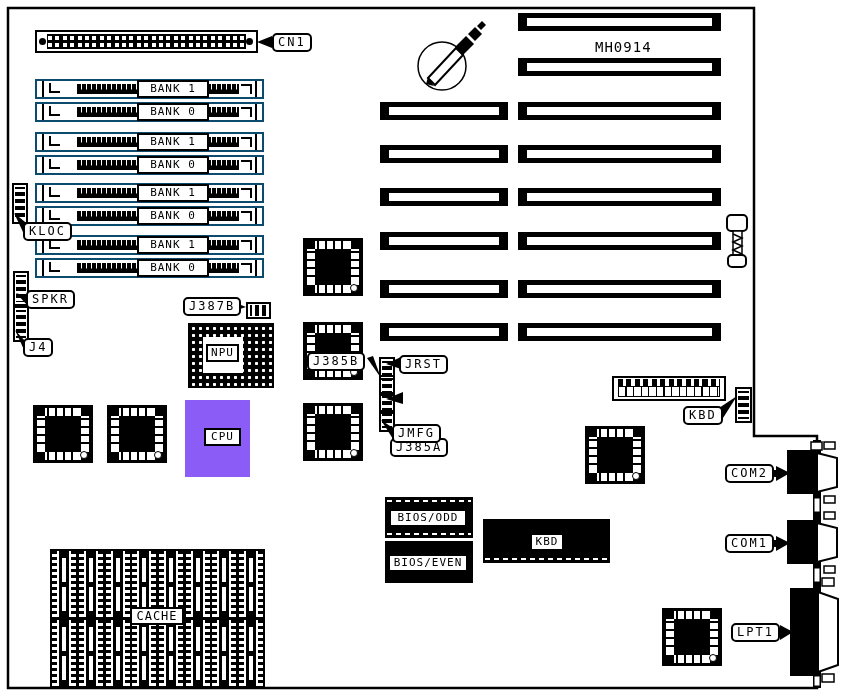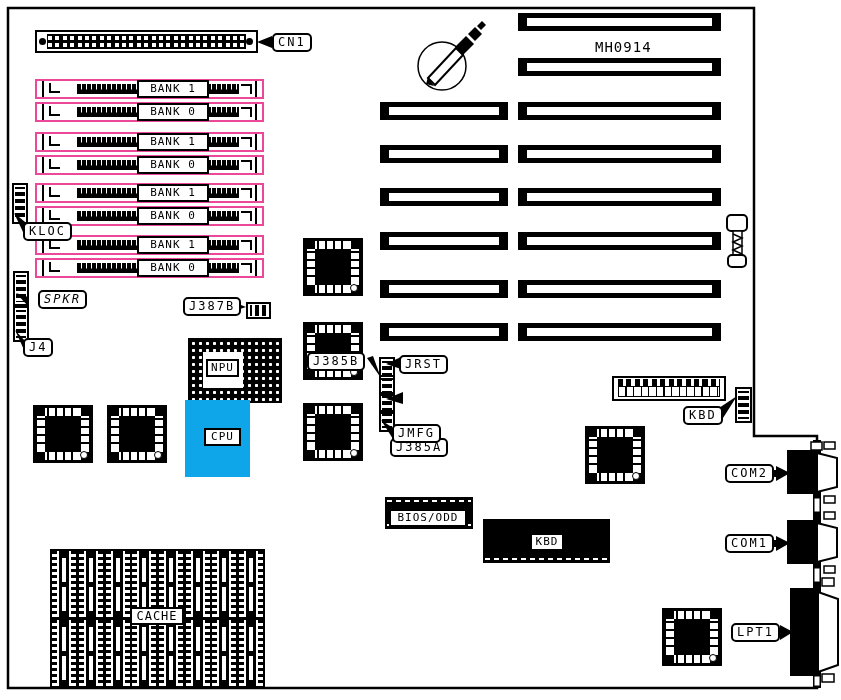--- a/index.html
+++ b/index.html
@@ -14,21 +14,21 @@
     border-radius:5px;font-size:12px;line-height:13px;padding:1px 4px;
     letter-spacing:2px;white-space:nowrap;z-index:6;
   }
   
   .lblbox{
     position:absolute;box-sizing:border-box;background:#fff;border:2px solid #000;
     font-size:11px;line-height:12px;padding:1px 2px;letter-spacing:1px;
     white-space:nowrap;text-align:center;z-index:5;
   }
   
-  .simm{position:absolute;left:35px;width:229px;height:20px;border:2px solid #ec4899;background:#fff;box-sizing:border-box;}
+  .simm{position:absolute;left:35px;width:229px;height:20px;border:2px solid #0c4a6e;background:#fff;box-sizing:border-box;}
   .simm span{position:absolute;box-sizing:border-box;}
   .s-capl{left:5px;top:0;bottom:0;width:0;border-right:2px solid #000;}
   .s-capr{right:5px;top:0;bottom:0;width:0;border-left:2px solid #000;}
   .s-clipl{left:12px;top:2px;width:11px;height:10px;border-left:2px solid #000;border-bottom:2px solid #000;}
   .s-clipr{left:204px;top:3px;width:11px;height:10px;border-right:2px solid #000;border-top:2px solid #000;}
   .s-blk{top:3px;height:10px;background:#000;background-image:repeating-linear-gradient(90deg,rgba(0,0,0,0) 0 4px,#fff 4px 5px);background-size:100% 55%;background-repeat:no-repeat;}
   .s-blk1{left:40px;width:60px;}
   .s-blk2{left:160px;width:42px;}
   .s-lbl{left:100px;top:-1px;width:72px;height:18px;border:2px solid #000;background:#fff;
          text-align:center;font-size:11px;line-height:14px;letter-spacing:1px;z-index:4;}
@@ -45,27 +45,27 @@
          background-image:repeating-linear-gradient(90deg,#000 0 4px,#fff 4px 7px);
          background-clip:content-box;}
   
   .cn1{left:35px;top:30px;width:223px;height:23px;border:2px solid #000;background:#fff;}
   .cn1 .grid{position:absolute;left:10px;top:2px;width:199px;height:15px;background-color:#000;
     background-image:repeating-linear-gradient(90deg,#fff 0 4px,rgba(0,0,0,0) 4px 7.4px),
                      repeating-linear-gradient(90deg,#fff 0 4px,rgba(0,0,0,0) 4px 7.4px);
     background-size:100% 4px,100% 4px;background-position:1px 2px,1px 9px;background-repeat:no-repeat;}
   .cn1 .dot{position:absolute;width:7px;height:7px;border-radius:50%;background:#000;top:6px;}
   
-  .npu{left:188px;top:338px;width:94px;height:65px;background-color:#000;
+  .npu{left:188px;top:323px;width:86px;height:65px;background-color:#000;
        background-image:radial-gradient(circle,#fff 1.4px,rgba(0,0,0,0) 1.5px);
        background-size:7px 7px;background-position:2px 2px;}
   .npu .well{position:absolute;left:15px;top:14px;width:40px;height:36px;background:#fff;}
   .npu .pin1{position:absolute;left:48px;top:8px;width:4px;height:4px;border-radius:50%;background:#000;}
   
-  .cpu{left:185px;top:400px;width:65px;height:77px;background:#0ea5e9;}
+  .cpu{left:185px;top:400px;width:65px;height:77px;background:#8b5cf6;}
   
   .romchip{position:absolute;background:#000;}
   .romchip .dash-t,.romchip .dash-b{position:absolute;left:2px;right:2px;height:2px;
     background:repeating-linear-gradient(90deg,#fff 0 5px,#000 5px 9px);}
   .dash-t{top:3px;} .dash-b{bottom:3px;}
   
   .cchip{position:absolute;width:24px;height:66px;border:2px solid #000;background-color:#fff;
     background-image:
       linear-gradient(#fff,#fff),linear-gradient(#fff,#fff),linear-gradient(#000,#000),
       repeating-linear-gradient(180deg,#000 0 3px,#fff 3px 6px),
@@ -292,24 +292,27 @@
   <div class="abs npu">
     <div class="well"></div>
     <div class="pin1"></div>
     <div class="lblbox" style="left:18px;top:21px;width:33px;">NPU</div>
   </div>
 
   <div class="abs cpu">
     <div class="lblbox" style="left:19px;top:28px;width:37px;">CPU</div>
   </div>
 
-  <div class="romchip" style="left:385px;top:497px;width:88px;height:32px;">
+  <div class="romchip" style="left:385px;top:497px;width:88px;height:41px;">
     <span class="dash-t"></span>
       <span class="dash-b"></span>
     <div class="lblbox" style="left:4px;top:12px;right:6px;">BIOS/ODD</div>
+  </div>
+  <div class="romchip" style="left:385px;top:541px;width:88px;height:42px;">
+    <div class="lblbox" style="left:3px;top:13px;right:5px;">BIOS/EVEN</div>
   </div>
 
   <div class="romchip" style="left:483px;top:519px;width:127px;height:44px;">
     <span class="dash-b"></span>
     <div class="lblbox" style="left:47px;top:14px;width:34px;">KBD</div>
   </div>
 
   <div class="cchip" style="left:50px;top:549px;"></div>
   <div class="cchip" style="left:77px;top:549px;"></div>
   <div class="cchip" style="left:104px;top:549px;"></div>
@@ -327,21 +330,21 @@
   <div class="cchip" style="left:210px;top:618px;"></div>
   <div class="cchip" style="left:237px;top:618px;"></div>
   <div class="lblbox" style="left:130px;top:607px;width:54px;font-size:12px;">CACHE</div>
 
   <div class="abs pinblock"></div>
 
   <div class="vconn" style="left:735px;top:387px;width:11px;height:28px;"></div>
 
   <div class="callout" style="left:272px;top:33px;">CN1</div>
   <div class="callout" style="left:23px;top:222px;">KLOC</div>
-  <div class="callout" style="left:38px;top:290px;font-style:italic;">SPKR</div>
+  <div class="callout" style="left:26px;top:290px;">SPKR</div>
   <div class="callout" style="left:23px;top:338px;text-align:center;">J4</div>
   <div class="callout" style="left:183px;top:297px;">J387B</div>
   <div class="callout" style="left:307px;top:352px;">J385B</div>
   <div class="callout" style="left:399px;top:355px;">JRST</div>
   <div class="callout" style="left:390px;top:390px;margin-top:48px;">J385A</div>
   <div class="callout" style="left:392px;top:424px;">JMFG</div>
   <div class="callout" style="left:683px;top:406px;">KBD</div>
   <div class="callout" style="left:725px;top:464px;">COM2</div>
   <div class="callout" style="left:725px;top:534px;">COM1</div>
   <div class="callout" style="left:731px;top:623px;">LPT1</div>

